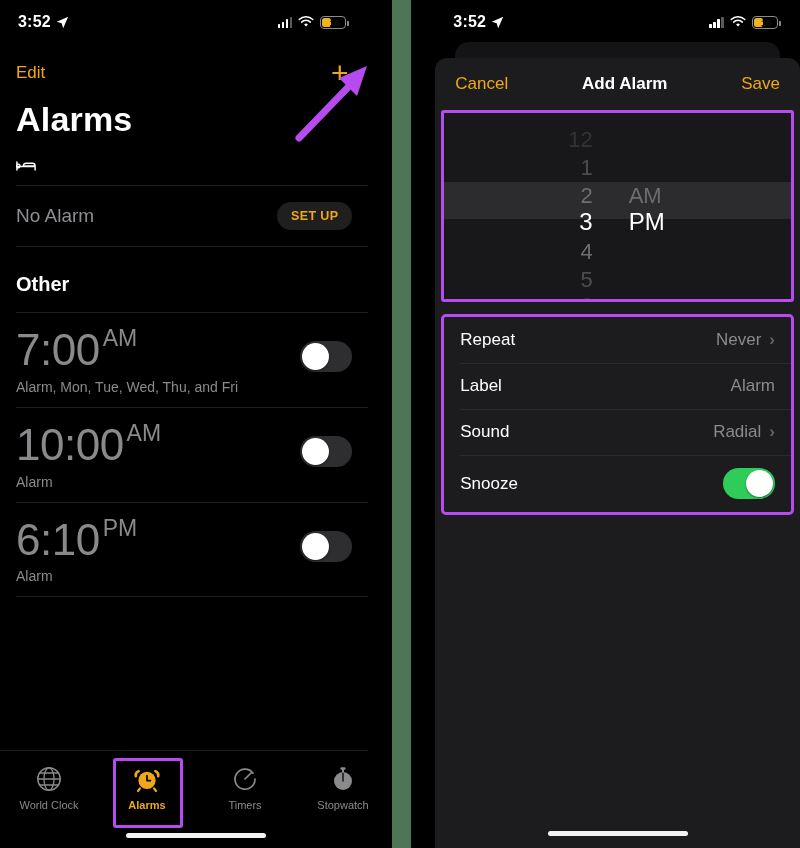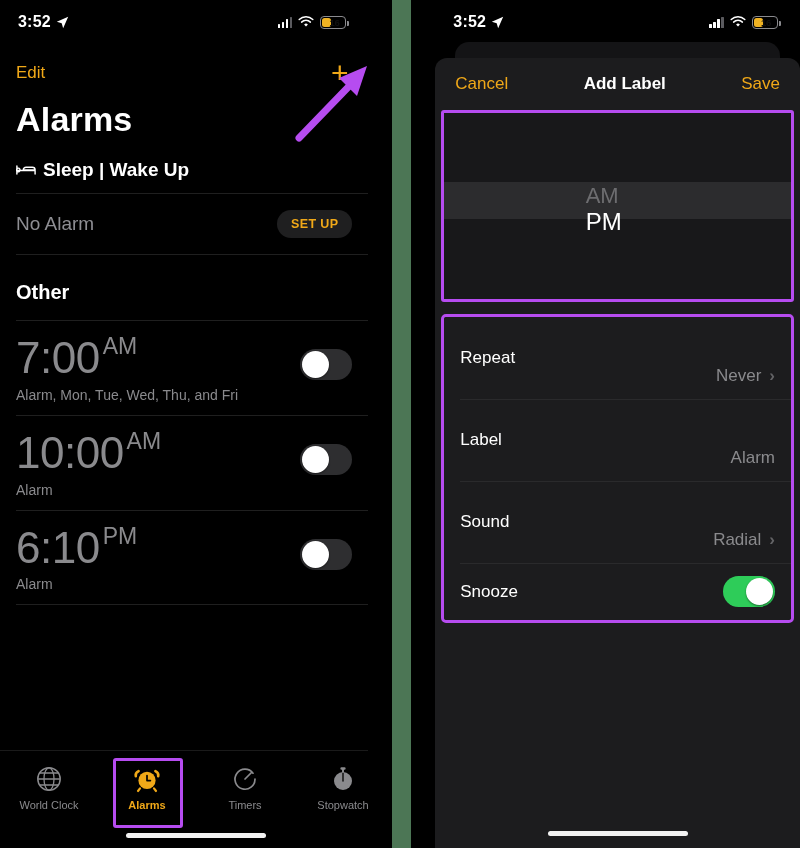--- a/index.html
+++ b/index.html
@@ -120,21 +120,21 @@
   .pcol.ampm .item { text-align:left;  padding-left:18px; }
   .pcol .item.sel { color:#fff; font-size:24px; }
   .pcol .item.f1 { opacity:.62; } .pcol .item.f2 { opacity:.32; }
 
   .opts-wrap { margin: 12px 6px 0; border:3px solid #b64cf0; border-radius:5px; }
   .opts { background:#1c1c1e; border-radius:3px; overflow:hidden; }
   .opt { display:flex; align-items:center; justify-content:space-between;
          padding: 13px 16px; position:relative; min-height:44px; }
   .opt + .opt::before { content:""; position:absolute; left:16px; right:0; top:0; height:1px; background:#2a2a2c; }
   .opt .k { color:#fff; font-size:17px; }
-  .opt .v { color:#8a8a8d; font-size:17px; display:flex; align-items:center; gap:8px;margin-top:36px; }
+  .opt .v { color:#8a8a8d; font-size:17px; display:flex; align-items:center; gap:8px; }
   .chev { color:#636366; font-size:17px; font-weight:600; }
   .opt .toggle { margin-top:0; }
 
   .sheet-home { position:absolute; bottom:12px; left:50%; transform:translateX(-50%);
                 width:140px; height:5px; border-radius:3px; background:#f2f2f2; }
 </style>
 </head>
 <body>
 
 <div class="screens">
@@ -171,21 +171,20 @@
       <span class="edit-btn">Edit</span>
       <span class="plus-btn">+</span>
     </div>
 
     <div class="big-title">Alarms</div>
 
     <div class="sec-head">
       <svg class="bed-icon" width="20" height="14" viewBox="0 0 22 15">
         <path d="M1 3v9M1 8h20v4M4.5 7.5a2 2 0 1 1 0-.1M8 7.5h13a0 0 0 0 0 0 0c0-1.8-1.2-3-3-3h-7a3 3 0 0 0-3 3z" stroke="#fff" stroke-width="1.6" fill="none" stroke-linecap="round" stroke-linejoin="round"></path>
       </svg>
-      <span>Sleep | Wake Up</span>
     </div>
     <div class="row-sep"></div>
 
     <div class="sleep-row">
       <span class="noalarm">No Alarm</span>
       <span class="setup-btn">SET UP</span>
     </div>
     <div class="row-sep"></div>
 
     <div class="other-head">Other</div>
@@ -307,29 +306,38 @@
         </span>
       </div>
     </div>
 
     <div class="sheet-behind"></div>
 
     <div class="sheet">
 
       <div class="sheet-nav">
         <span class="side">Cancel</span>
-        <span class="title">Add Label</span>
+        <span class="title">Add Alarm</span>
         <span class="side">Save</span>
       </div>
 
       <div class="picker-wrap">
         <div class="picker">
           <div class="band"></div>
           <div class="pcols">
 
+            <div class="pcol hour">
+              <div class="item f2" style="top:14px">12</div>
+              <div class="item f1" style="top:42px">1</div>
+              <div class="item" style="top:70px">2</div>
+              <div class="item sel" style="top:96px">3</div>
+              <div class="item" style="top:126px">4</div>
+              <div class="item f1" style="top:154px">5</div>
+              <div class="item f2" style="top:180px">6</div>
+            </div>
 
 
             <div class="pcol ampm">
               <div class="item" style="top:70px">AM</div>
               <div class="item sel" style="top:96px">PM</div>
             </div>
 
           </div>
         </div>
       </div>

